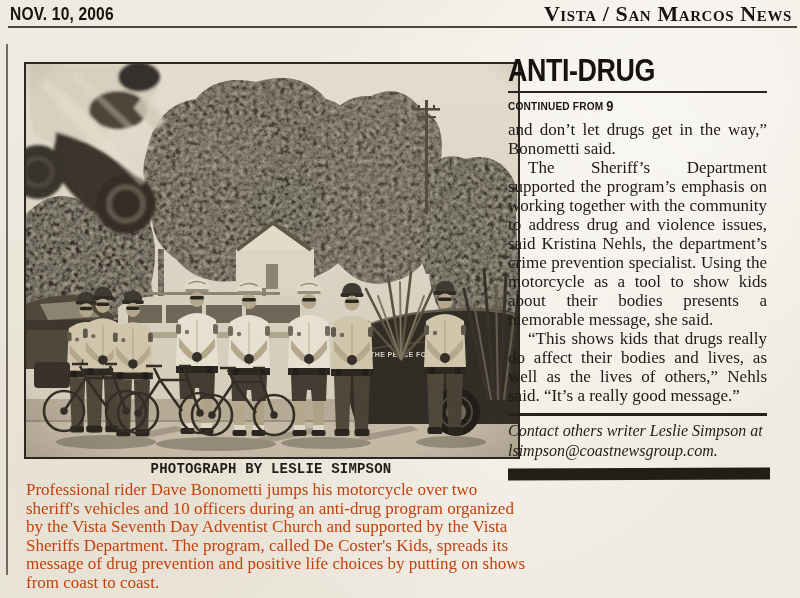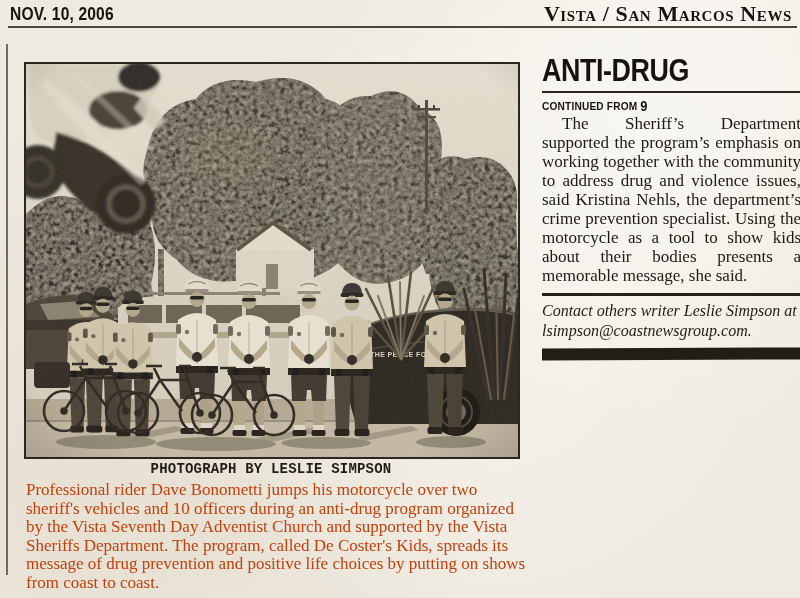--- a/index.html
+++ b/index.html
@@ -26,21 +26,21 @@
   
   .photo{position:absolute;left:24px;top:62px;width:492px;height:393px;
     border:2px solid #2b2620;background:#e6e0d2;box-sizing:content-box;}
   .photo svg{display:block;width:100%;height:100%;}
   .credit{position:absolute;left:24px;top:461px;width:494px;text-align:center;
     font-family:Liberation Mono, monospace;font-weight:700;font-size:14px;
     letter-spacing:.2px;color:#211c16;}
   .caption{position:absolute;left:26px;top:481px;width:500px;margin:0;
     font-size:17px;line-height:18.5px;color:#c2410c;}
   
-  .article{position:absolute;left:542px;top:55px;width:259px;}
+  .article{position:absolute;left:508px;top:55px;width:259px;}
   .headline{margin:0;font-family:"Liberation Sans",sans-serif;font-weight:700;
     font-size:32px;line-height:30px;letter-spacing:-.5px;color:#16120d;
     display:inline-block;transform:scaleX(.84);transform-origin:left top;white-space:nowrap;}
   .headline-rule{margin-top:6px;height:2px;background:#2a251f;width:100%;}
   .continued{margin-top:5px;font-family:"Liberation Sans",sans-serif;font-weight:700;
     font-size:11px;letter-spacing:.2px;color:#17130f;
     display:inline-block;transform:scaleX(.92);transform-origin:left top;white-space:nowrap;}
   .continued .pg{font-size:14px;vertical-align:-1px;}
   .article p.body{margin:0;font-size:17px;line-height:19px;text-align:justify;
     color:#1d1914;}
@@ -291,17 +291,19 @@
 <div class="credit">PHOTOGRAPH BY LESLIE SIMPSON</div>
 <p class="caption">Professional rider Dave Bonometti jumps his motorcycle over two sheriff's vehicles and 10 officers during an anti-drug program organized by the Vista Seventh Day Adventist Church and supported by the Vista Sheriffs Department. The program, called De Coster's Kids, spreads its message of drug prevention and positive life choices by putting on shows from coast to coast.</p>
 
 <aside class="article">
   <h1 class="headline">ANTI-DRUG</h1>
   <div class="headline-rule"></div>
   <div class="continued">
     <span>CONTINUED FROM</span>
     <span class="pg">9</span>
   </div>
+  <p class="body first">and don’t let drugs get in the way,” Bonometti said.</p>
   <p class="body indent">The Sheriff’s Department supported the program’s emphasis on working together with the community to address drug and violence issues, said Kristina Nehls, the department’s crime prevention specialist. Using the motorcycle as a tool to show kids about their bodies presents a memorable message, she said.</p>
+  <p class="body indent">“This shows kids that drugs really do affect their bodies and lives, as well as the lives of others,” Nehls said. “It’s a really good message.”</p>
   <div class="contact-rule"></div>
   <p class="contact">Contact others writer Leslie Simpson at lsimpson@coastnewsgroup.com.</p>
   <div class="black-bar"></div>
 </aside>
 
 </body></html>

